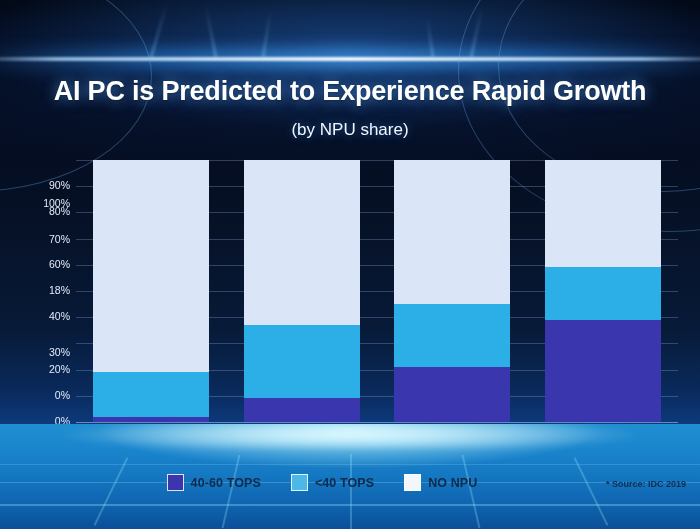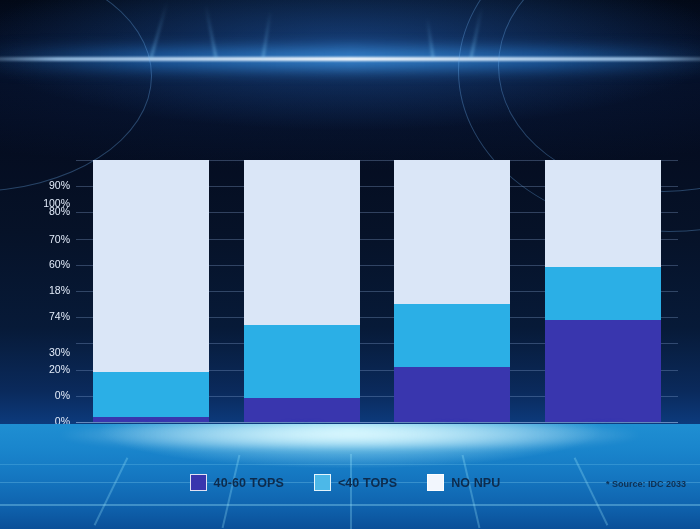--- a/index.html
+++ b/index.html
@@ -75,21 +75,21 @@
   .seg.s1{background:#2bafe6;}
   .seg.s2{background:#dae6f7;}
   .xtick{
     position:absolute;top:266px;width:116px;text-align:center;
     font-size:16px;font-weight:bold;color:#ffffff;
     text-shadow:0 0 8px rgba(60,140,220,.8),0 1px 2px rgba(0,0,0,.5);
   }
   
   .legend{
     position:absolute;left:0;top:474px;width:644px;
-    display:flex;justify-content:center;align-items:center;gap:30px;padding-left:23px;
+    display:flex;justify-content:center;align-items:center;gap:30px;
   }
   .lgitem{display:flex;align-items:center;gap:7px;}
   .sw{width:17px;height:17px;border:1px solid rgba(255,255,255,.85);box-sizing:border-box;}
   .sw.c0{background:#3936ae;}
   .sw.c1{background:#4cb8e8;}
   .sw.c2{background:#f2f6fd;}
   .lglabel{font-size:12.5px;font-weight:bold;color:#0d2b4d;letter-spacing:.1px;}
   .source{
     position:absolute;right:14px;top:479px;
     font-size:9px;color:#0e2f52;font-weight:bold;
@@ -105,29 +105,31 @@
 
   <div class="ray" style="left:150px;top:0;width:2px;height:58px;transform:rotate(16deg);"></div>
   <div class="ray" style="left:215px;top:4px;width:2px;height:54px;transform:rotate(-11deg);"></div>
   <div class="ray" style="left:262px;top:10px;width:2px;height:48px;transform:rotate(9deg);"></div>
   <div class="ray" style="left:432px;top:18px;width:2px;height:40px;transform:rotate(-8deg);"></div>
   <div class="ray" style="left:470px;top:6px;width:2px;height:52px;transform:rotate(12deg);"></div>
   <div class="arc" style="right:-130px;top:-60px;width:330px;height:250px;"></div>
   <div class="arc" style="right:-180px;top:-90px;width:420px;height:320px;"></div>
   <div class="arc" style="left:-210px;top:-40px;width:360px;height:230px;"></div>
 
+  <div class="title">AI PC is Predicted to Experience Rapid Growth</div>
+  <div class="subtitle">(by NPU share)</div>
 
   <div class="chart">
     <div class="ylabel">Share</div>
     <div id="yticks">
         <div class="ytick" style="top: 255px;">0%</div>
         <div class="ytick" style="top: 228.8px;">0%</div>
         <div class="ytick" style="top: 202.6px;">20%</div>
         <div class="ytick" style="top: 186px;">30%</div>
-        <div class="ytick" style="top: 150.2px;">74%</div>
+        <div class="ytick" style="top: 150.2px;">40%</div>
         <div class="ytick" style="top: 124px;">18%</div>
         <div class="ytick" style="top: 97.8px;">60%</div>
         <div class="ytick" style="top: 73px;">70%</div>
         <div class="ytick" style="top: 45.4px;">80%</div>
         <div class="ytick" style="top: 19.2px;">90%</div>
         <div class="ytick" style="top: -7px; margin-top: 44px;">100%</div>
       </div>
     <div id="gridlines">
         <div class="gridline base" style="top: 262px;"></div>
         <div class="gridline" style="top: 235.8px;"></div>
@@ -192,14 +194,14 @@
       <div class="lgitem">
         <span class="sw c1" style="background: rgb(76, 184, 232);"></span>
         <span class="lglabel">&lt;40 TOPS</span>
       </div>
       <div class="lgitem">
         <span class="sw c2" style="background: rgb(242, 246, 253);"></span>
         <span class="lglabel">NO NPU</span>
       </div>
     </div>
 
-  <div class="source">* Source: IDC 2033</div>
+  <div class="source">* Source: IDC 2019</div>
 </div>
 
 </body></html>

